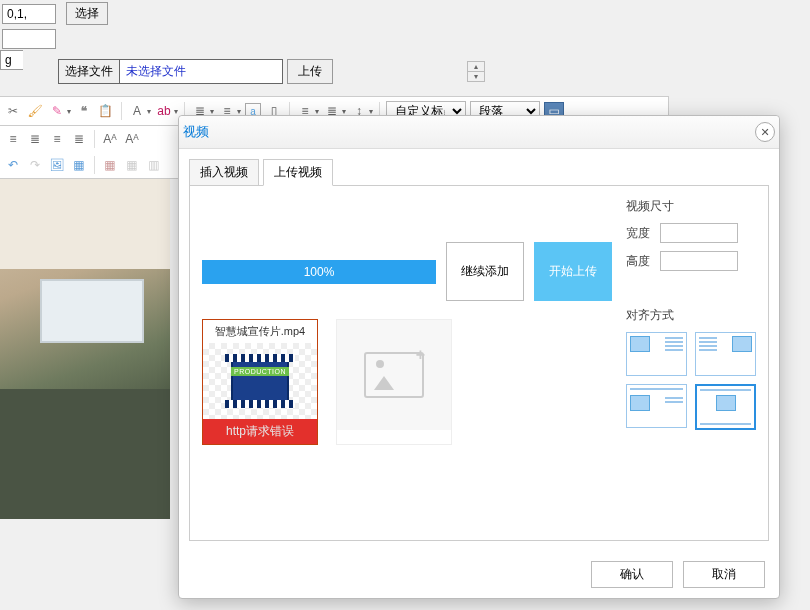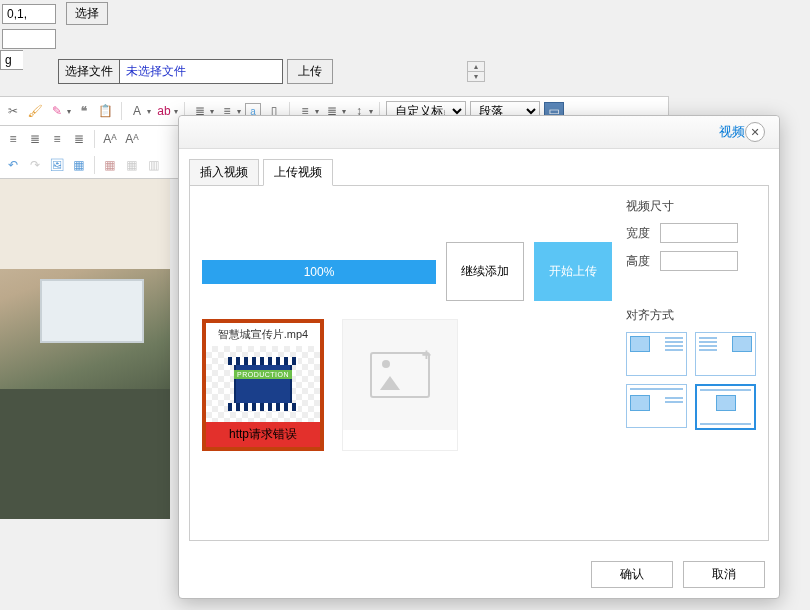--- a/index.html
+++ b/index.html
@@ -162,22 +162,22 @@
   width:600px;
   background:#fff;
   border:1px solid #bbb;
   border-radius:4px;
   box-shadow:0 4px 20px rgba(0,0,0,.25);
   pointer-events:auto;
 }
 .dialog-header{
   display:flex;
   align-items:center;
-  justify-content:flex-end;
-  padding:6px 14px;
+  justify-content:space-between;
+  padding:6px 4px;
   border-bottom:1px solid #ddd;
   background:linear-gradient(#fcfcfc,#f0f0f0);
   border-radius:4px 4px 0 0;
 }
 .dialog-header .title{color:#0078d7;font-size:13px;}
 .dialog-header .close{
   width:18px;height:18px;border:1px solid #aaa;border-radius:50%;
   display:flex;align-items:center;justify-content:center;
   font-size:11px;color:#555;cursor:pointer;background:#fff;
 }
@@ -216,21 +216,21 @@
   position:absolute;inset:0;background:#2aa2ef;
   display:flex;align-items:center;justify-content:center;
   color:#fff;font-size:12px;
 }
 .btn{
   border:1px solid #bbb;background:#fff;padding:20px 14px;font-size:12px;cursor:pointer;
 }
 .btn.primary{background:#5bc5f5;color:#fff;border-color:#5bc5f5;}
 .thumbs{display:flex;gap:18px;}
 .thumb{
-  width:114px;border:4px solid #c2410c;
+  width:114px;border:1px solid #c2410c;
 }
 .thumb .name{font-size:11px;text-align:center;padding:4px 2px;color:#333;overflow:hidden;white-space:nowrap;text-overflow:ellipsis;}
 .thumb .pic{
   height:76px;
   background:repeating-conic-gradient(#eee 0 25%,#fff 0 50%) 0 0/12px 12px;
   position:relative;
 }
 .thumb .pic .film{
   position:absolute;left:50%;top:50%;transform:translate(-50%,-50%);
   width:54px;height:42px;background:#1a3f8b;border:2px solid #0a2a66;
@@ -241,21 +241,21 @@
 }
 .thumb .pic .film::after{
   content:"";position:absolute;left:-8px;right:-8px;bottom:-6px;height:8px;
   background:repeating-linear-gradient(90deg,#0a2a66 0 4px,#fff 4px 8px);
 }
 .thumb .pic .prod-label{
   position:absolute;left:50%;top:32%;transform:translateX(-50%);
   background:#6dc04a;color:#fff;font-size:7px;padding:1px 3px;letter-spacing:0.5px;
 }
 .thumb .err{
-  background:#e3302c;color:#000000;text-align:center;padding:4px 0;font-size:12px;
+  background:#e3302c;color:#e5e5e5;text-align:center;padding:4px 0;font-size:12px;
 }
 .thumb.add .pic{
   height:110px;
   display:flex;align-items:center;justify-content:center;
   background:#f7f7f7;
   border:none;
 }
 .thumb.add{border:1px solid #eee;}
 .add-icon{
   width:56px;height:42px;border:2px solid #ccc;border-radius:3px;position:relative;

